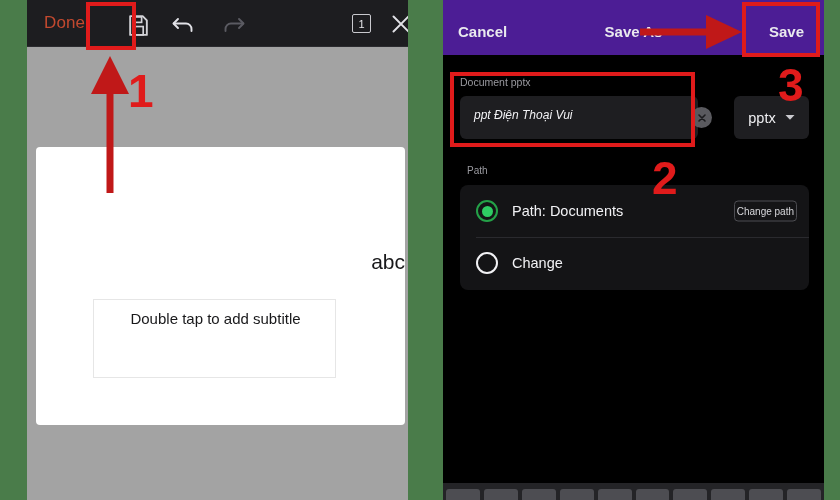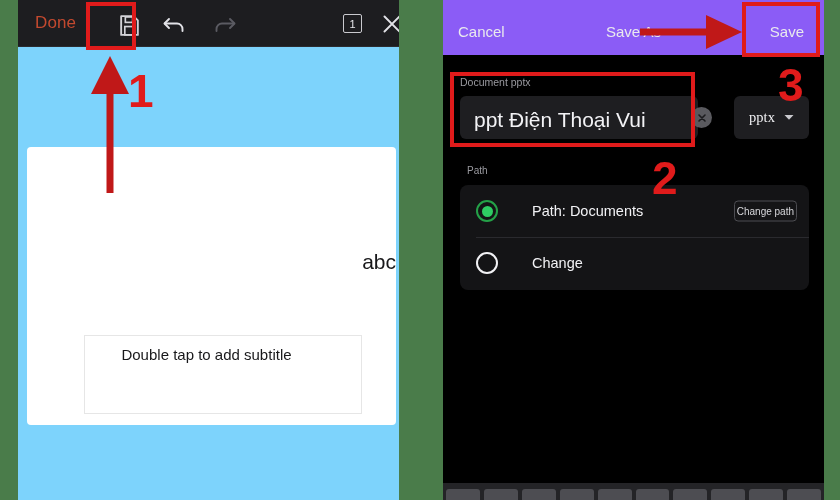--- a/index.html
+++ b/index.html
@@ -11,23 +11,23 @@
   }
   #root {
     position: relative;
     width: 840px; height: 500px;
     background: #4a7c4a;
   }
 
   
   .panel-left {
     position: absolute;
-    left: 18px; top: 0;
+    left: 27px; top: 0;
     width: 381px; height: 500px;
-    background: #7dd3fc;
+    background: #a3a3a3;
     overflow: hidden;
   }
   .toolbar {
     position: absolute;
     left: 0; top: 0;
     width: 381px; height: 47px;
     background: #1d1d20;
     display: flex;
     align-items: center;
   }
@@ -88,23 +88,22 @@
     position: absolute;
     left: 0; top: 103px;
     width: 369px;
     text-align: right;
     font-size: 21px;
     color: #18181a;
   }
   .slide-subtitle-box {
     position: absolute;
     left: 57px; top: 152px;
-    width: 278px; height: 79px;
+    width: 243px; height: 79px;
     border: 1px solid #e6e6e6;
-    margin-top: 36px;
   }
   .slide-subtitle-text {
     position: absolute;
     left: 0; top: 10px;
     width: 243px;
     text-align: center;
     font-size: 15px;
     color: #18181a;
   }
 
@@ -113,21 +112,22 @@
     position: absolute;
     left: 443px; top: 0;
     width: 381px; height: 500px;
     background: #000000;
     overflow: hidden;
   }
   .nav {
     position: absolute;
     left: 0; top: 0;
     width: 381px; height: 55px;
-    background: #8b5cf6;
+    background: #4c1d95;
+    font-weight: bold;
   }
   .nav-cancel {
     position: absolute;
     left: 15px; top: 23px;
     font-size: 15px;
     color: #e9e9ee;
   }
   .nav-title {
     position: absolute;
     left: 0; top: 23px;
@@ -152,41 +152,41 @@
   .docname-field {
     position: absolute;
     left: 17px; top: 96px;
     width: 238px; height: 43px;
     background: #1e1e21;
     border-radius: 6px;
   }
   .docname-value {
     position: absolute;
     left: 14px; top: 12px;
-    font-size: 21px;
+    font-size: 12px;
     color: #f2f2f5;
     white-space: nowrap;
+    font-style: italic;
   }
   .clear-btn {
     position: absolute;
     left: 248px; top: 107px;
     width: 21px; height: 21px;
     border-radius: 50%;
     background: #5a5a5f;
     display: flex; align-items: center; justify-content: center;
   }
   .ext-dropdown {
     position: absolute;
     left: 291px; top: 96px;
     width: 75px; height: 43px;
     background: #1e1e21;
     border-radius: 6px;
     display: flex; align-items: center; justify-content: center;
     gap: 9px;
-    font-family: Liberation Serif, serif;
   }
   .ext-text { font-size: 14.5px; color: #f0f0f3; }
 
   .path-label {
     position: absolute;
     left: 24px; top: 165px;
     font-size: 10px;
     color: #9a9aa0;
   }
   .path-card {
@@ -222,21 +222,20 @@
     transform: translateY(-50%);
     width: 22px; height: 22px;
     border-radius: 50%;
     border: 2px solid #f2f2f5;
   }
   .path-text {
     position: absolute;
     left: 52px;
     font-size: 14.5px;
     color: #f2f2f5;
-    margin-left: 20px;
   }
   .change-path {
     position: absolute;
     right: 12px; top: 50%;
     transform: translateY(-50%);
     padding: 4px 2px;
     border: 1px solid #4d4d52;
     border-radius: 4px;
     font-size: 10px;
     color: #d8d8dc;

